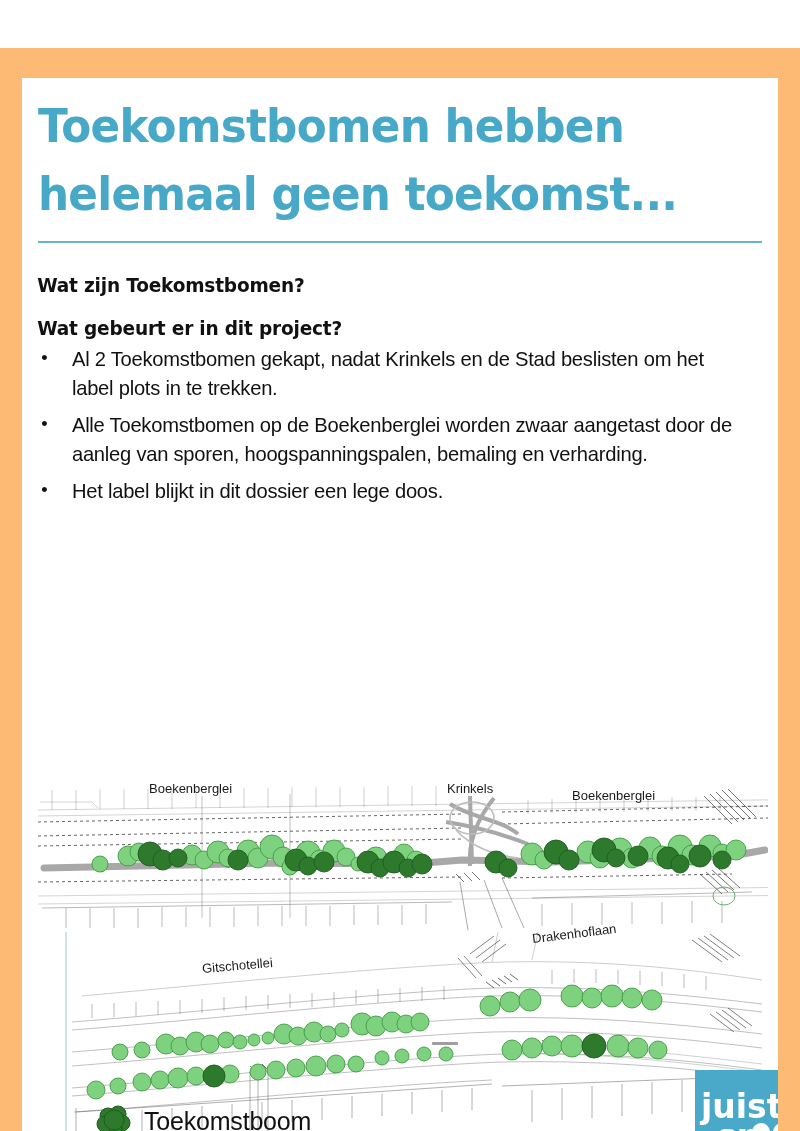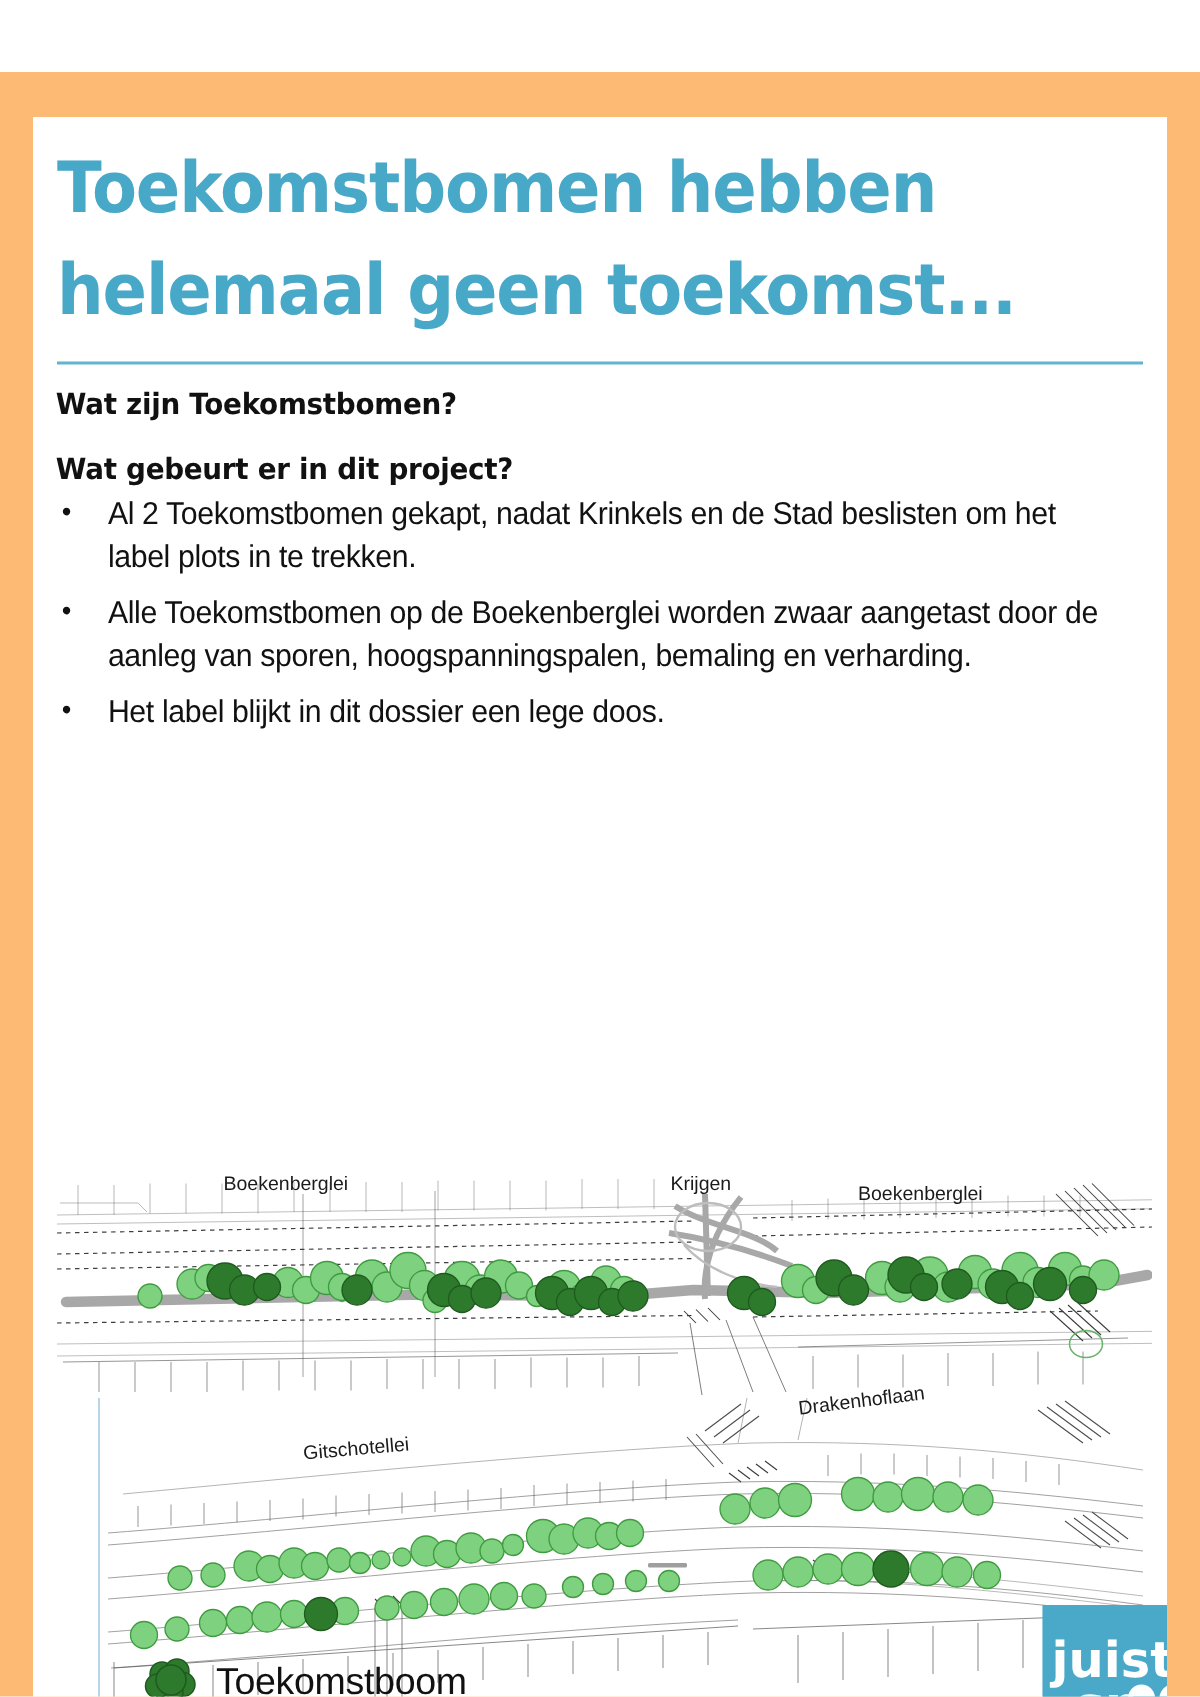--- a/index.html
+++ b/index.html
@@ -60,21 +60,21 @@
     top: 163px;
     width: 724px;
     height: 2px;
     background: #63b4cf;
   }
 
   
   #content {
     position: absolute;
     left: 0;
-    top: 180px;
+    top: 196px;
     width: 756px;
   }
   .section {
     margin-bottom: 6px;
   }
   .section-head {
     font-family: "DejaVu Sans", sans-serif;
     font-weight: bold;
     font-size: 19.5px;
     color: #111111;
@@ -195,21 +195,21 @@
           <li>Het label blijkt in dit dossier een lege doos.</li>
         </ul>
       </div>
 
     </div>
 
     <div id="maps">
 
       <div class="map-wrap" id="map-top">
         <span class="street-label" style="left:117px; top:3px;">Boekenberglei</span>
-        <span class="street-label" style="left:415px; top:3px;">Krijgen</span>
+        <span class="street-label" style="left:415px; top:3px;">Krinkels</span>
         <span class="street-label" style="left:540px; top:10px;">Boekenberglei</span>
 
         <svg class="map-svg" viewBox="0 0 736 160" preserveAspectRatio="none">
           <g stroke="#9a9a9a" stroke-width="0.5" fill="none" opacity="0.85">
             <path d="M6,32 L870,20"></path>
             <path d="M6,38 L870,26"></path>
             <path d="M6,118 L870,108"></path>
             <path d="M6,126 L870,116"></path>
             <path d="M8,24 L60,24 L66,30"></path>
           </g>

